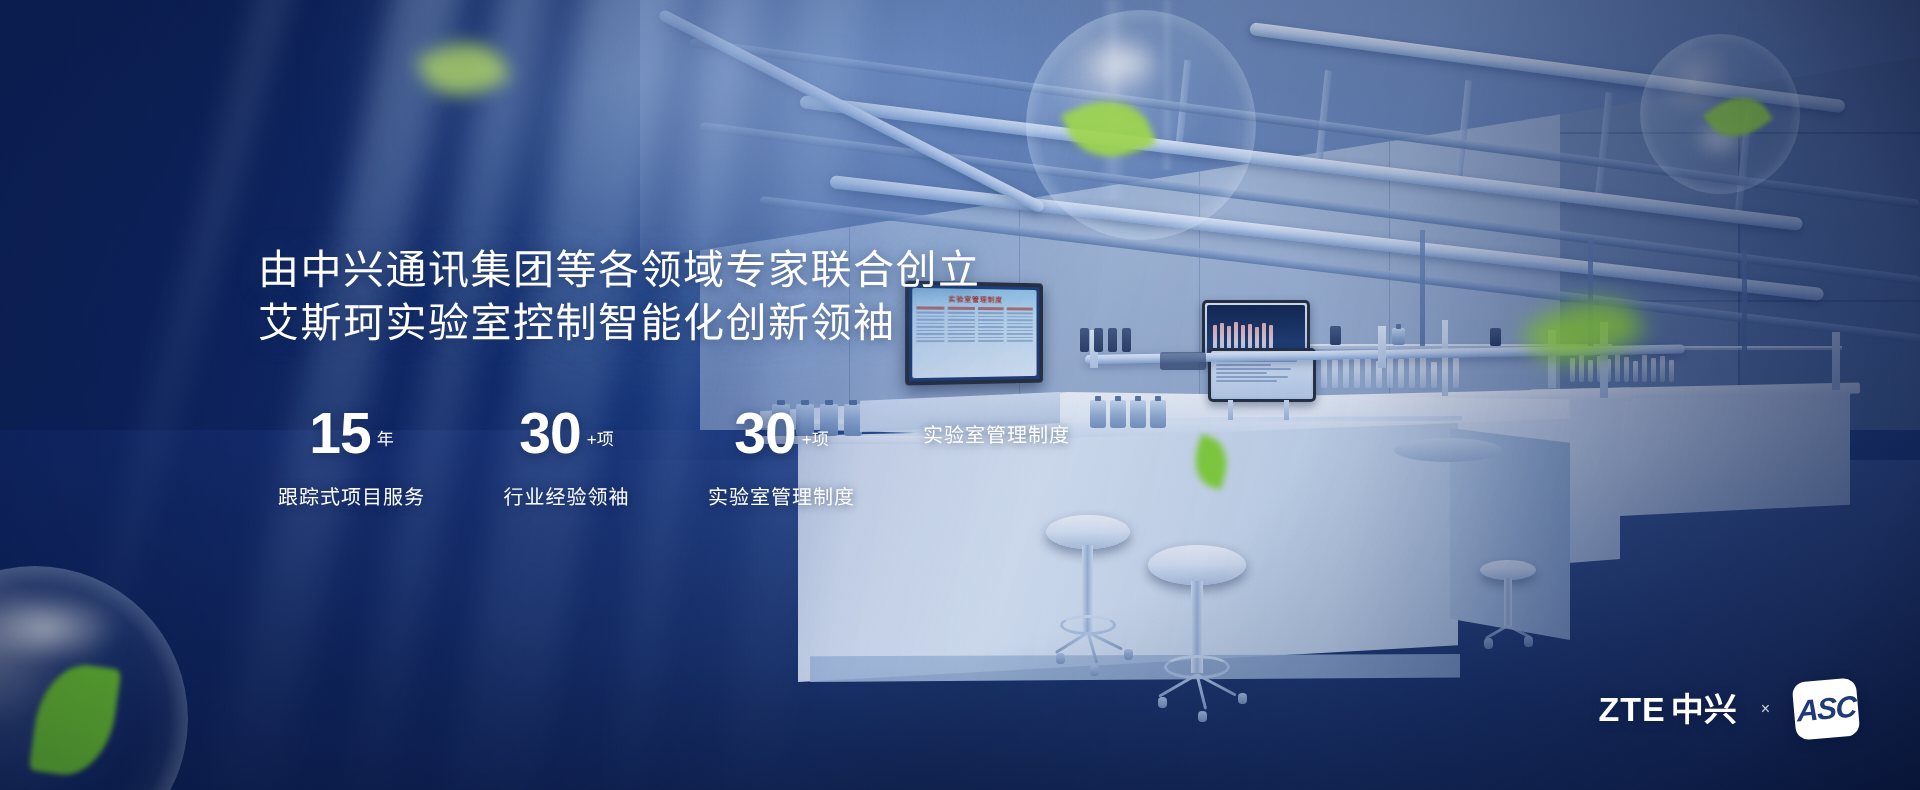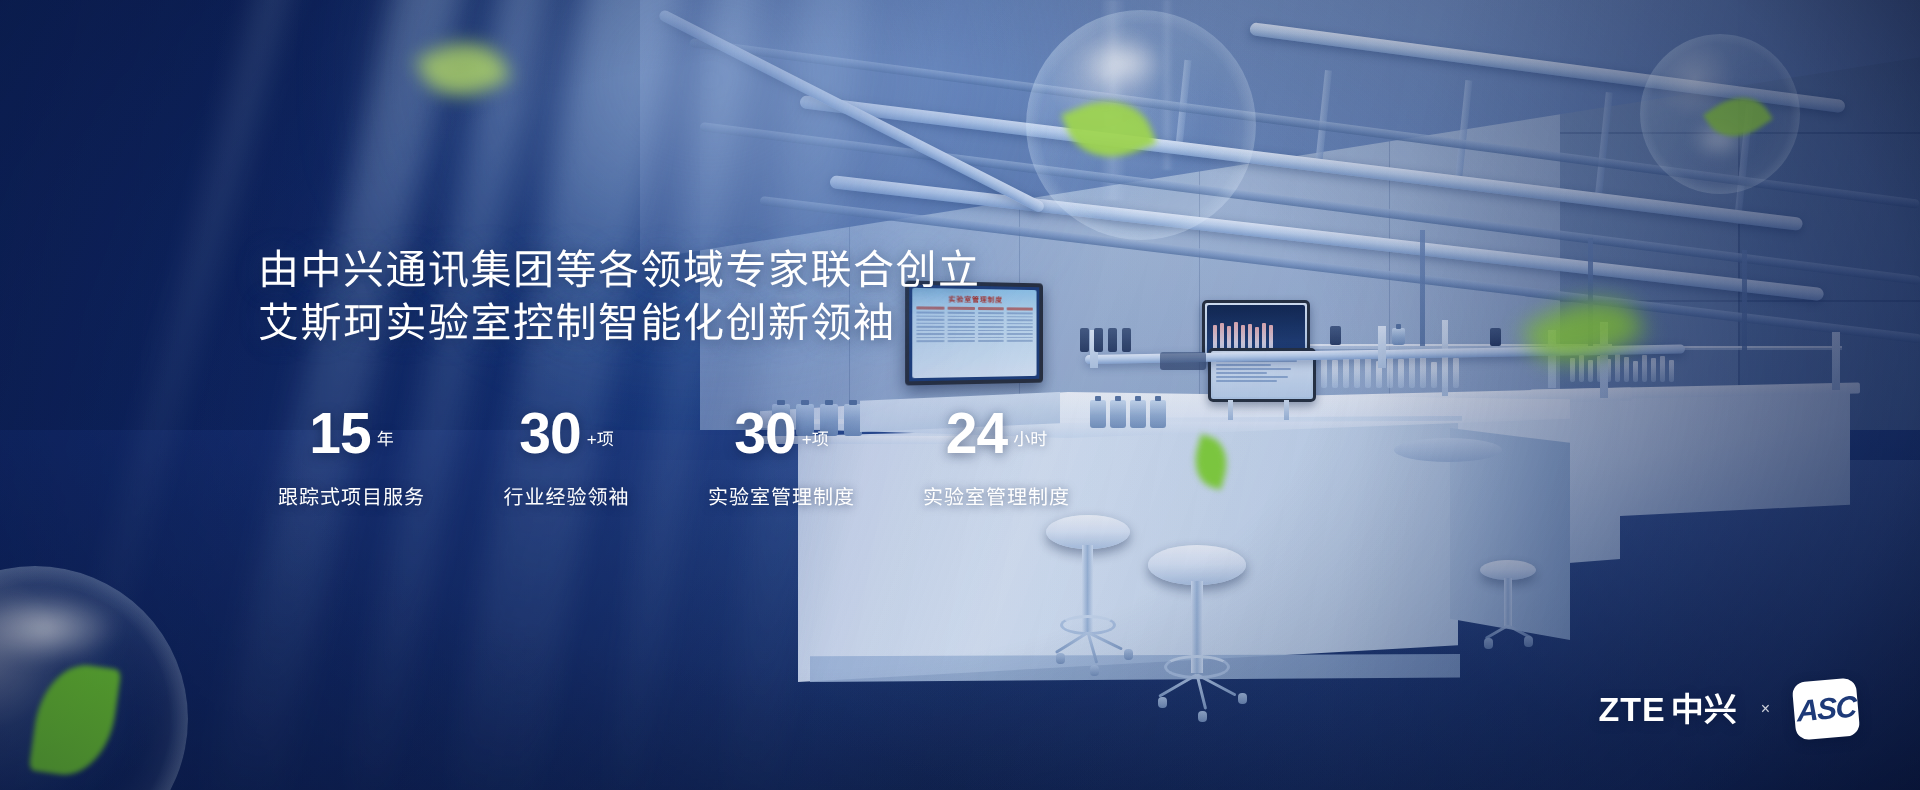--- a/index.html
+++ b/index.html
@@ -637,24 +637,20 @@
 
       <div class="stat">
         <div class="stat-num-row">
           <span class="stat-num">30</span>
           <span class="stat-unit">+项</span>
         </div>
         <div class="stat-label">实验室管理制度</div>
       </div>
 
       <div class="stat">
-        <div class="stat-num-row">
-          <span class="stat-num">24</span>
-          <span class="stat-unit">小时</span>
-        </div>
         <div class="stat-label">实验室管理制度</div>
       </div>
 
     </div>
 
     <div class="logos">
       <div class="zte-logo">
         <span class="zte-en">ZTE</span>
         <span class="zte-cn">中兴</span>
       </div>

